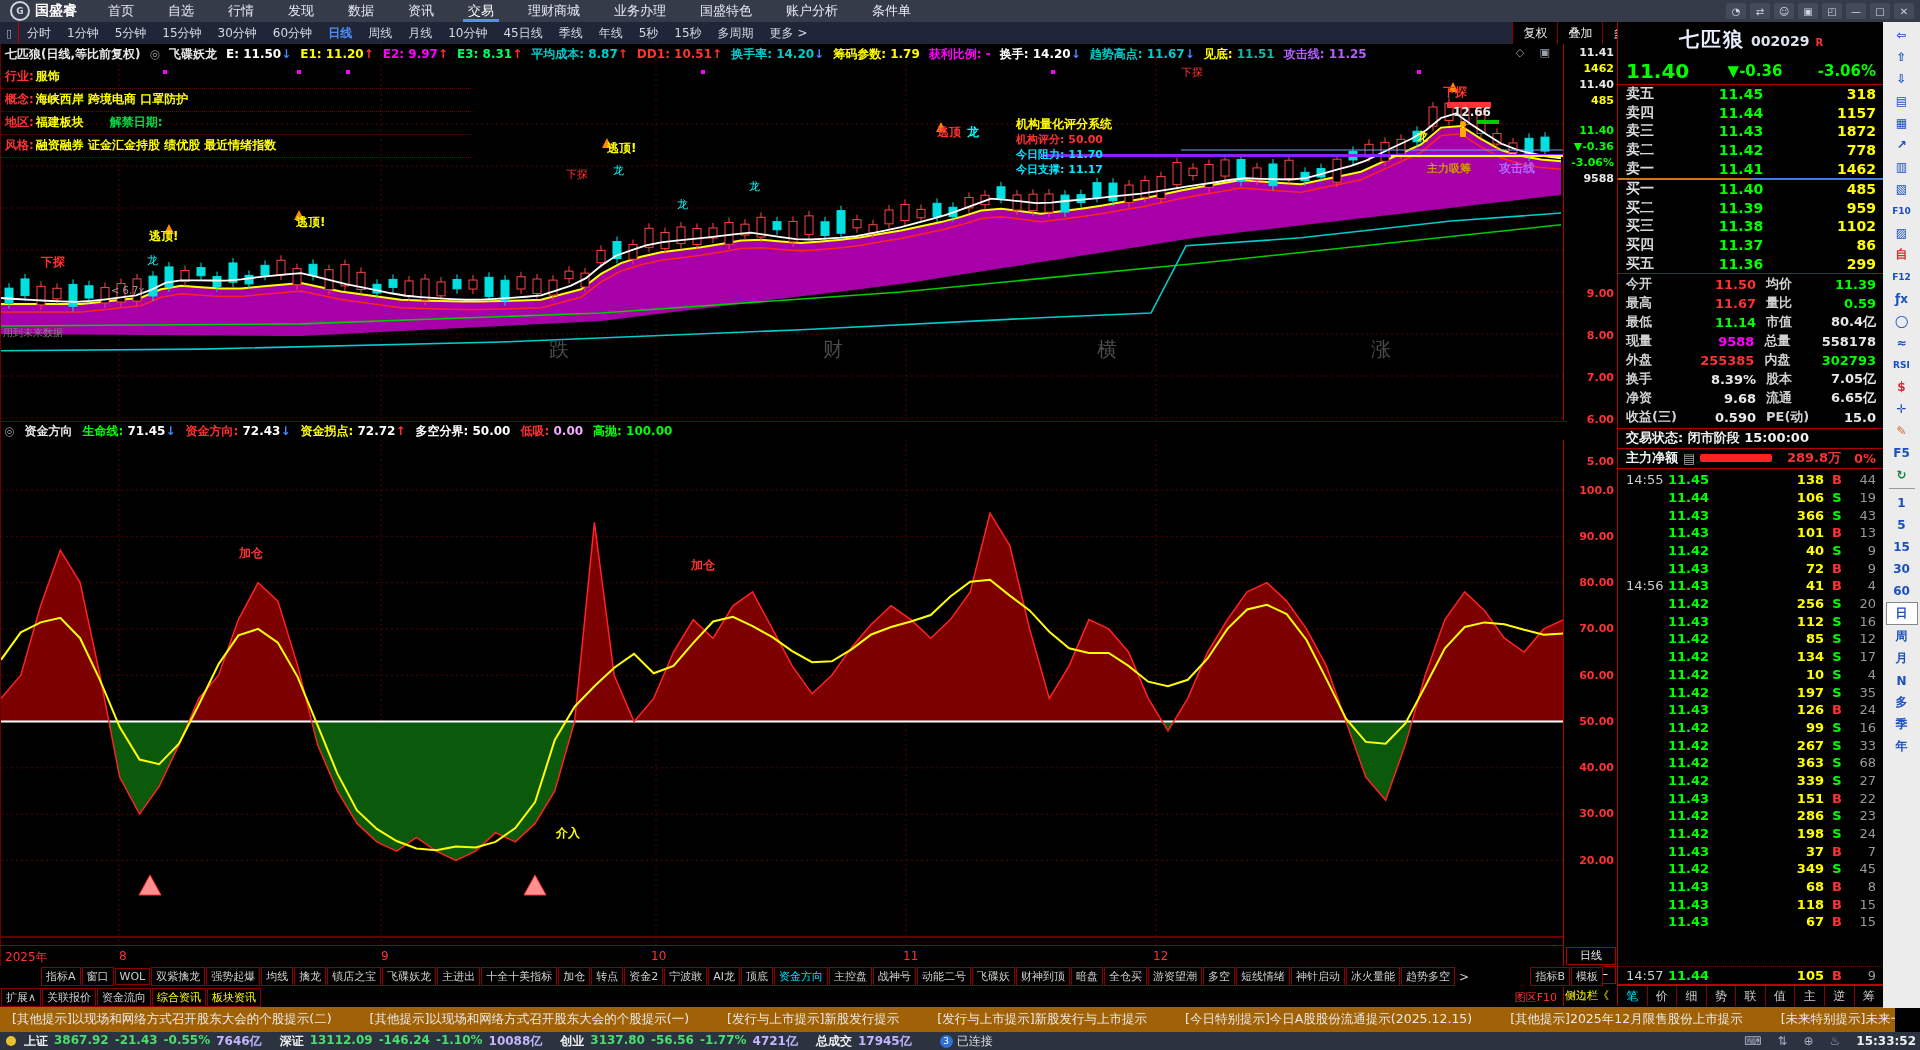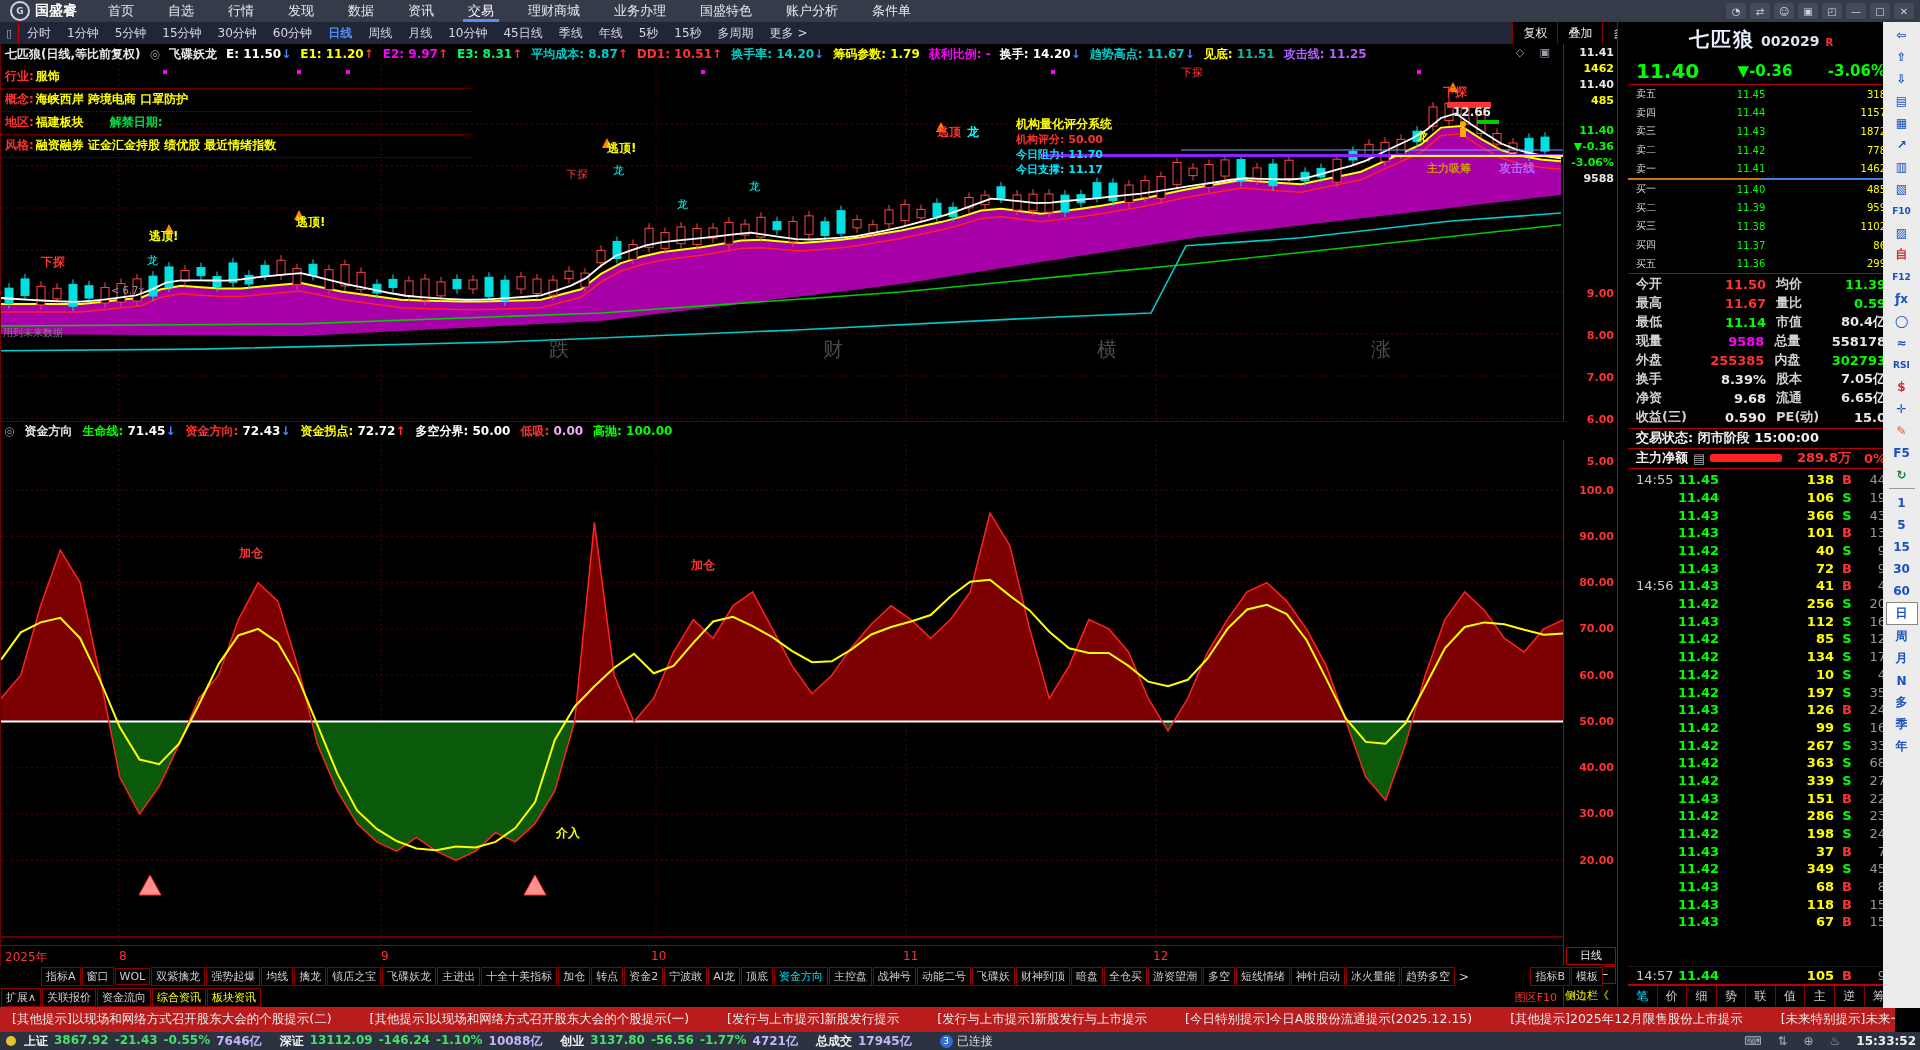--- a/index.html
+++ b/index.html
@@ -41,31 +41,31 @@
              color:#ff3232;font-size:12px;z-index:4;}
   .date-axis span{position:absolute;top:3px;}
   
   .scale-col{position:absolute;left:1563px;top:44px;width:54px;height:962px;background:#000;
              border-left:1px solid #b00000;border-right:1px solid #b00000;z-index:4;}
   .scale-item{position:absolute;right:4px;font-size:11px;font-weight:bold;white-space:nowrap;}
   .scale-box{position:absolute;left:2px;right:2px;border:1px solid #b00000;color:#e8e8e8;text-align:center;
              font-size:11px;height:16px;line-height:16px;cursor:pointer;}
   
   .quote-panel{position:absolute;left:1617px;top:22px;width:266px;height:984px;background:#000;
-               border-left:1px solid #b00000;z-index:4;display:flex;flex-direction:column;padding-left:10px;}
+               border-left:1px solid #b00000;z-index:4;display:flex;flex-direction:column;}
   .qp-title{height:32px;display:flex;align-items:baseline;gap:6px;justify-content:center;padding-top:4px;}
   .qp-name{color:#e8f0ff;font-size:20px;font-weight:bold;letter-spacing:2px;}
   .qp-code{color:#dde4f0;font-size:14px;font-weight:bold;}
   .qp-r{color:#ff3232;font-size:10px;font-weight:bold;vertical-align:super;}
   .qp-price-row{height:26px;display:flex;align-items:center;padding:0 8px;border-bottom:1px solid #b00000;
                 color:#00ff00;font-weight:bold;}
   .qp-last{font-size:20px;width:80px;}
   .qp-chg{font-size:15px;flex:1;text-align:center;}
   .qp-pct{font-size:15px;width:72px;text-align:right;}
-  .book-row{height:18.6px;display:flex;align-items:center;padding:0 8px;font-size:10px;font-weight:normal;justify-content:space-between;}
+  .book-row{height:18.6px;display:flex;align-items:center;padding:0 8px;font-size:14px;font-weight:bold;justify-content:space-between;}
   .book-row .bl{width:44px;color:#d8d8d8;}
   .book-row .bp{flex:1;text-align:center;color:#00ff00;}
   .book-row .bv{width:64px;text-align:right;color:#ffff00;}
   .mid-div{height:2px;display:flex;}
   .mid-div .o{flex:1;background:#c87818;}
   .mid-div .b{flex:1;background:#3d7ddd;}
   .stats{border-top:1px solid #b00000;padding:1px 0;}
   .stat-row{height:19px;display:flex;align-items:center;padding:0 8px;font-size:13px;font-weight:bold;}
   .stat-row .sl{width:58px;color:#d0d0d0;}
   .stat-row .sv{width:72px;text-align:right;}
@@ -97,21 +97,21 @@
   .rs-sep{width:26px;height:1px;background:#999;margin:2px 0;}
   .rs-item.activeP{background:#fff;border:1px solid #888;}
   
   .tabs-row1{position:absolute;left:0;top:966px;width:1563px;height:21px;background:#000;display:flex;align-items:center;z-index:4;margin-left:40px;}
   .tabs-row2{position:absolute;left:0;top:987px;width:1563px;height:20px;background:#000;display:flex;align-items:center;z-index:4;}
   .btab{border:1px solid #8b0000;color:#cfcfcf;font-size:11px;padding:1px 4px;margin-left:1px;white-space:nowrap;cursor:pointer;}
   .btab.active{color:#00e5ff;}
   .btab.yellow{color:#ffff00;}
   .more-arrow{color:#ccc;padding:0 4px;cursor:pointer;}
   .f10zone{margin-left:auto;color:#ff3232;font-size:11px;padding-right:6px;}
-  .msg-bar{position:absolute;left:0;top:1007px;width:1883px;height:25px;background:#b91c1c;display:flex;
+  .msg-bar{position:absolute;left:0;top:1007px;width:1883px;height:25px;background:#a16207;display:flex;
            align-items:center;gap:38px;padding-left:12px;color:#e8e8e8;font-size:12.5px;white-space:nowrap;overflow:hidden;z-index:3;}
   .status-bar{position:absolute;left:0;top:1032px;width:1920px;height:18px;background:#2b3240;display:flex;
               align-items:center;font-size:12px;z-index:6;padding-left:6px;}
   .sb-dot{width:10px;height:10px;border-radius:50%;background:#e8c030;margin-right:8px;}
   .sb-group{display:flex;gap:6px;margin-right:18px;font-weight:bold;}
   .sb-name{color:#f0f0f0;}.sb-val{color:#4adf6a;}.sb-amt{color:#c4b5fd;}
   .sb-conn{display:flex;align-items:center;gap:4px;margin-left:10px;}
   .sb-badge{width:13px;height:13px;border-radius:50%;background:#2f6fd6;color:#fff;font-size:9px;
             display:flex;align-items:center;justify-content:center;}
   .sb-right{margin-left:auto;display:flex;align-items:center;gap:16px;padding-right:10px;color:#aab2c5;}

